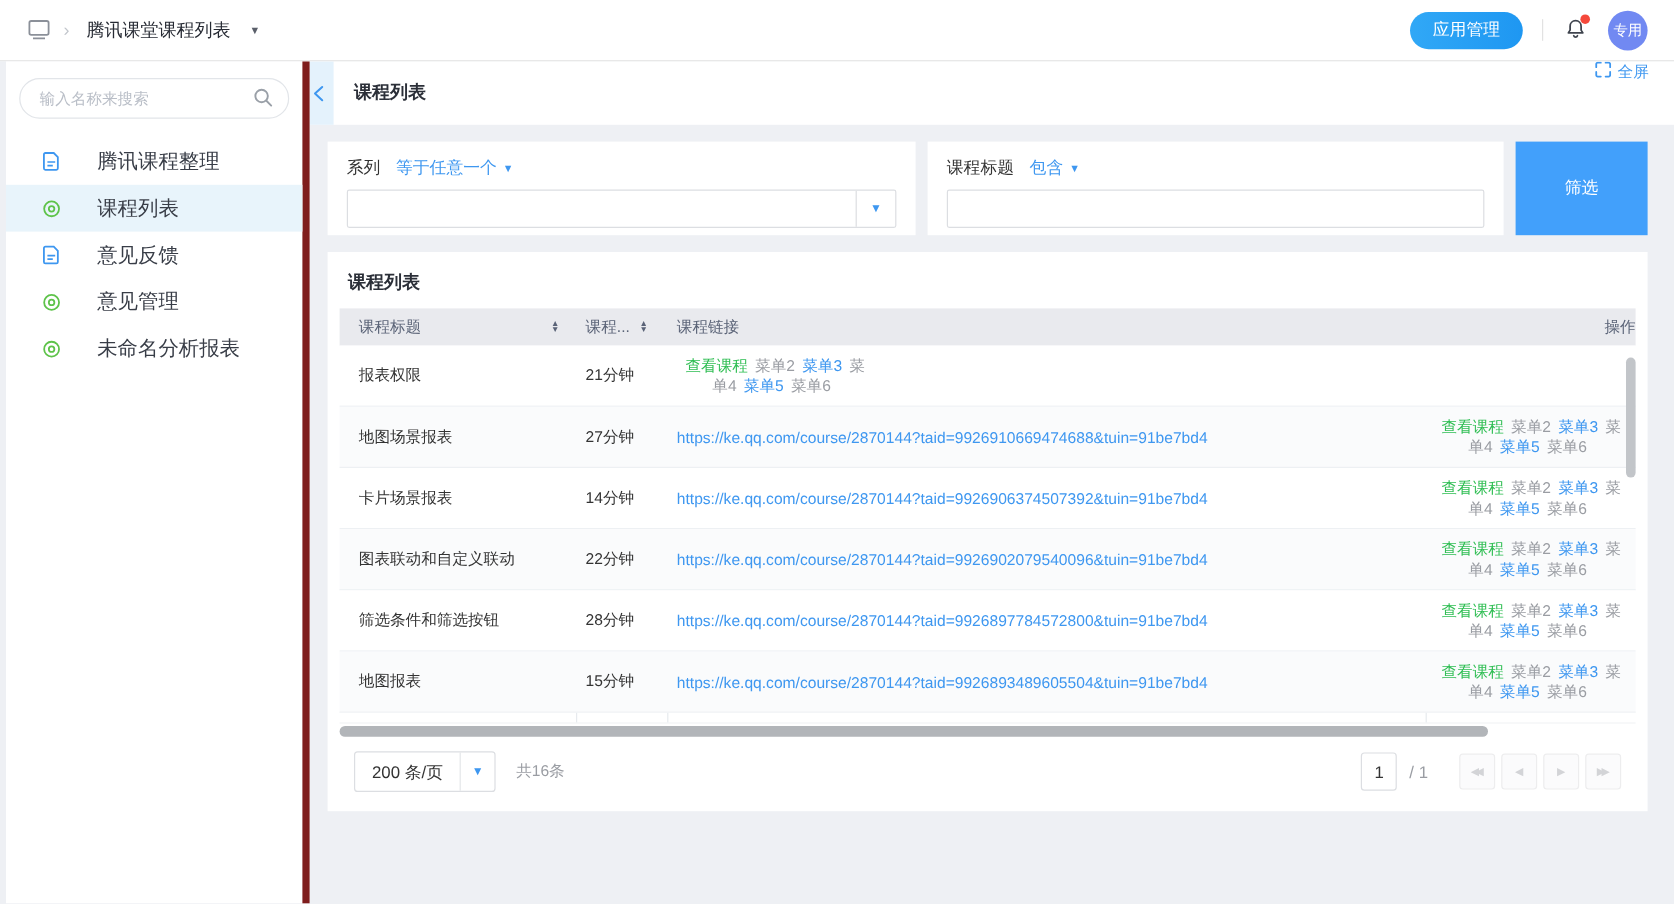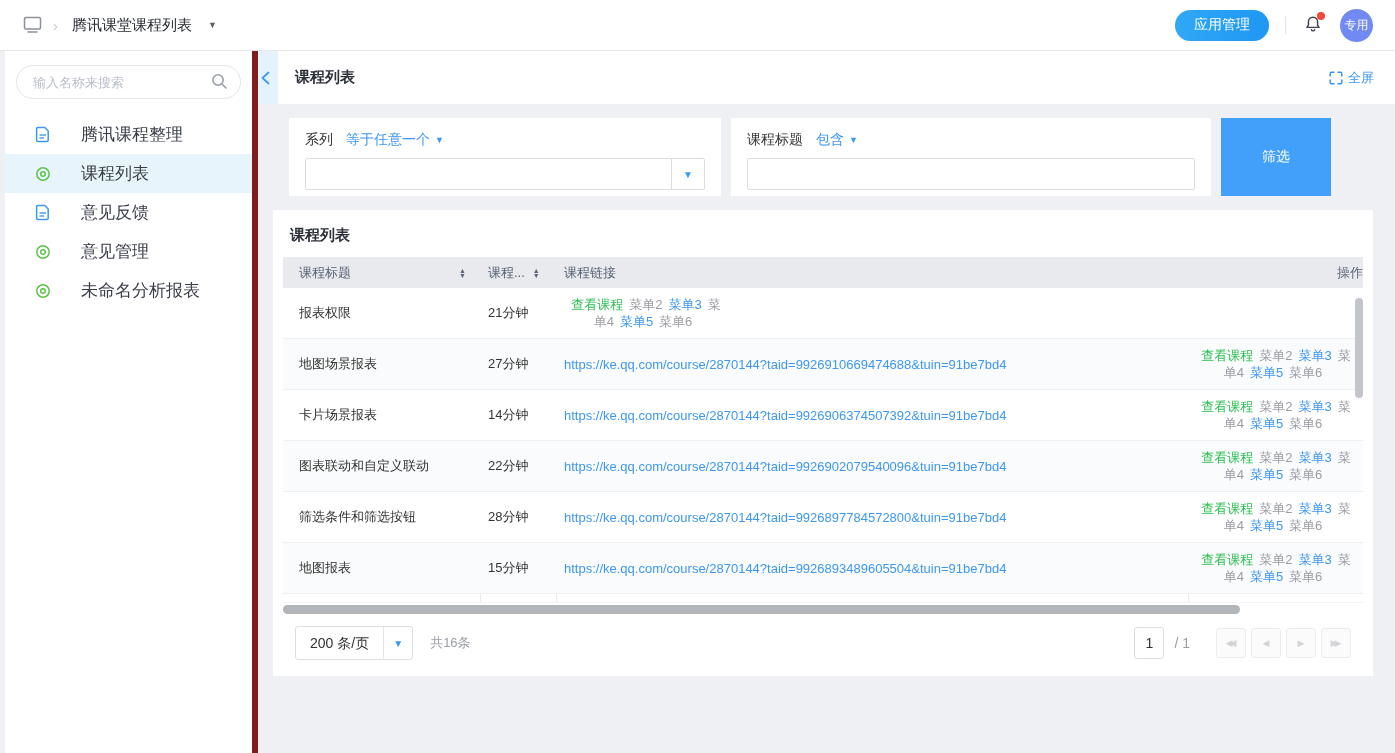--- a/index.html
+++ b/index.html
@@ -41,26 +41,26 @@
   .menu{ list-style:none; }
   .menu li{ height:39px; display:flex; align-items:center; padding-left:30px; gap:30px;
     font-size:17px; color:#383d47; cursor:pointer; }
   .menu li.active{ background:var(--active-bg); }
   
   .main{ position:absolute; top:51px; left:254px; right:0; bottom:0; overflow:hidden; }
   .main-header{ height:53px; background:#fff; display:flex; align-items:center; position:relative; }
   .back-btn{ width:24px; height:53px; background:#e4f2fc; display:flex; align-items:center;
     justify-content:center; cursor:pointer; }
   .mh-title{ font-size:15px; font-weight:bold; color:#2b2f38; margin-left:17px; }
-  .fullscreen{ position:absolute; right:21px; top:0; height:53px; display:flex; align-items:center;
+  .fullscreen{ position:absolute; right:21px; top:0; height:53px; display:flex; align-items:flex-start;
     gap:5px; color:var(--accent); font-size:13px; cursor:pointer; }
   .content{ padding:14px 0 0 19px; }
   .filter-row{ display:flex; gap:10px; }
   .filter-card{ background:#fff; height:78px; padding:13px 16px; }
-  .fc-series{ width:432px;margin-left:16px; }
+  .fc-series{ width:490px; }
   .fc-title{ width:480px; }
   .fc-head{ display:flex; align-items:center; gap:13px; margin-bottom:9px; }
   .fc-field{ font-size:14px; color:#333; }
   .fc-op{ color:var(--accent); font-size:14px; display:flex; align-items:center; gap:5px; cursor:pointer;text-align:center; }
   .fc-op .caret{ font-size:9px; }
   .select-box{ height:32px; border:1px solid #dcdee2; border-radius:2px; background:#fff;
     display:flex; cursor:pointer; }
   .select-value{ flex:1; }
   .select-addon{ width:33px; border-left:1px solid #dcdee2; display:flex; align-items:center;
     justify-content:center; color:var(--accent); font-size:10px; }

